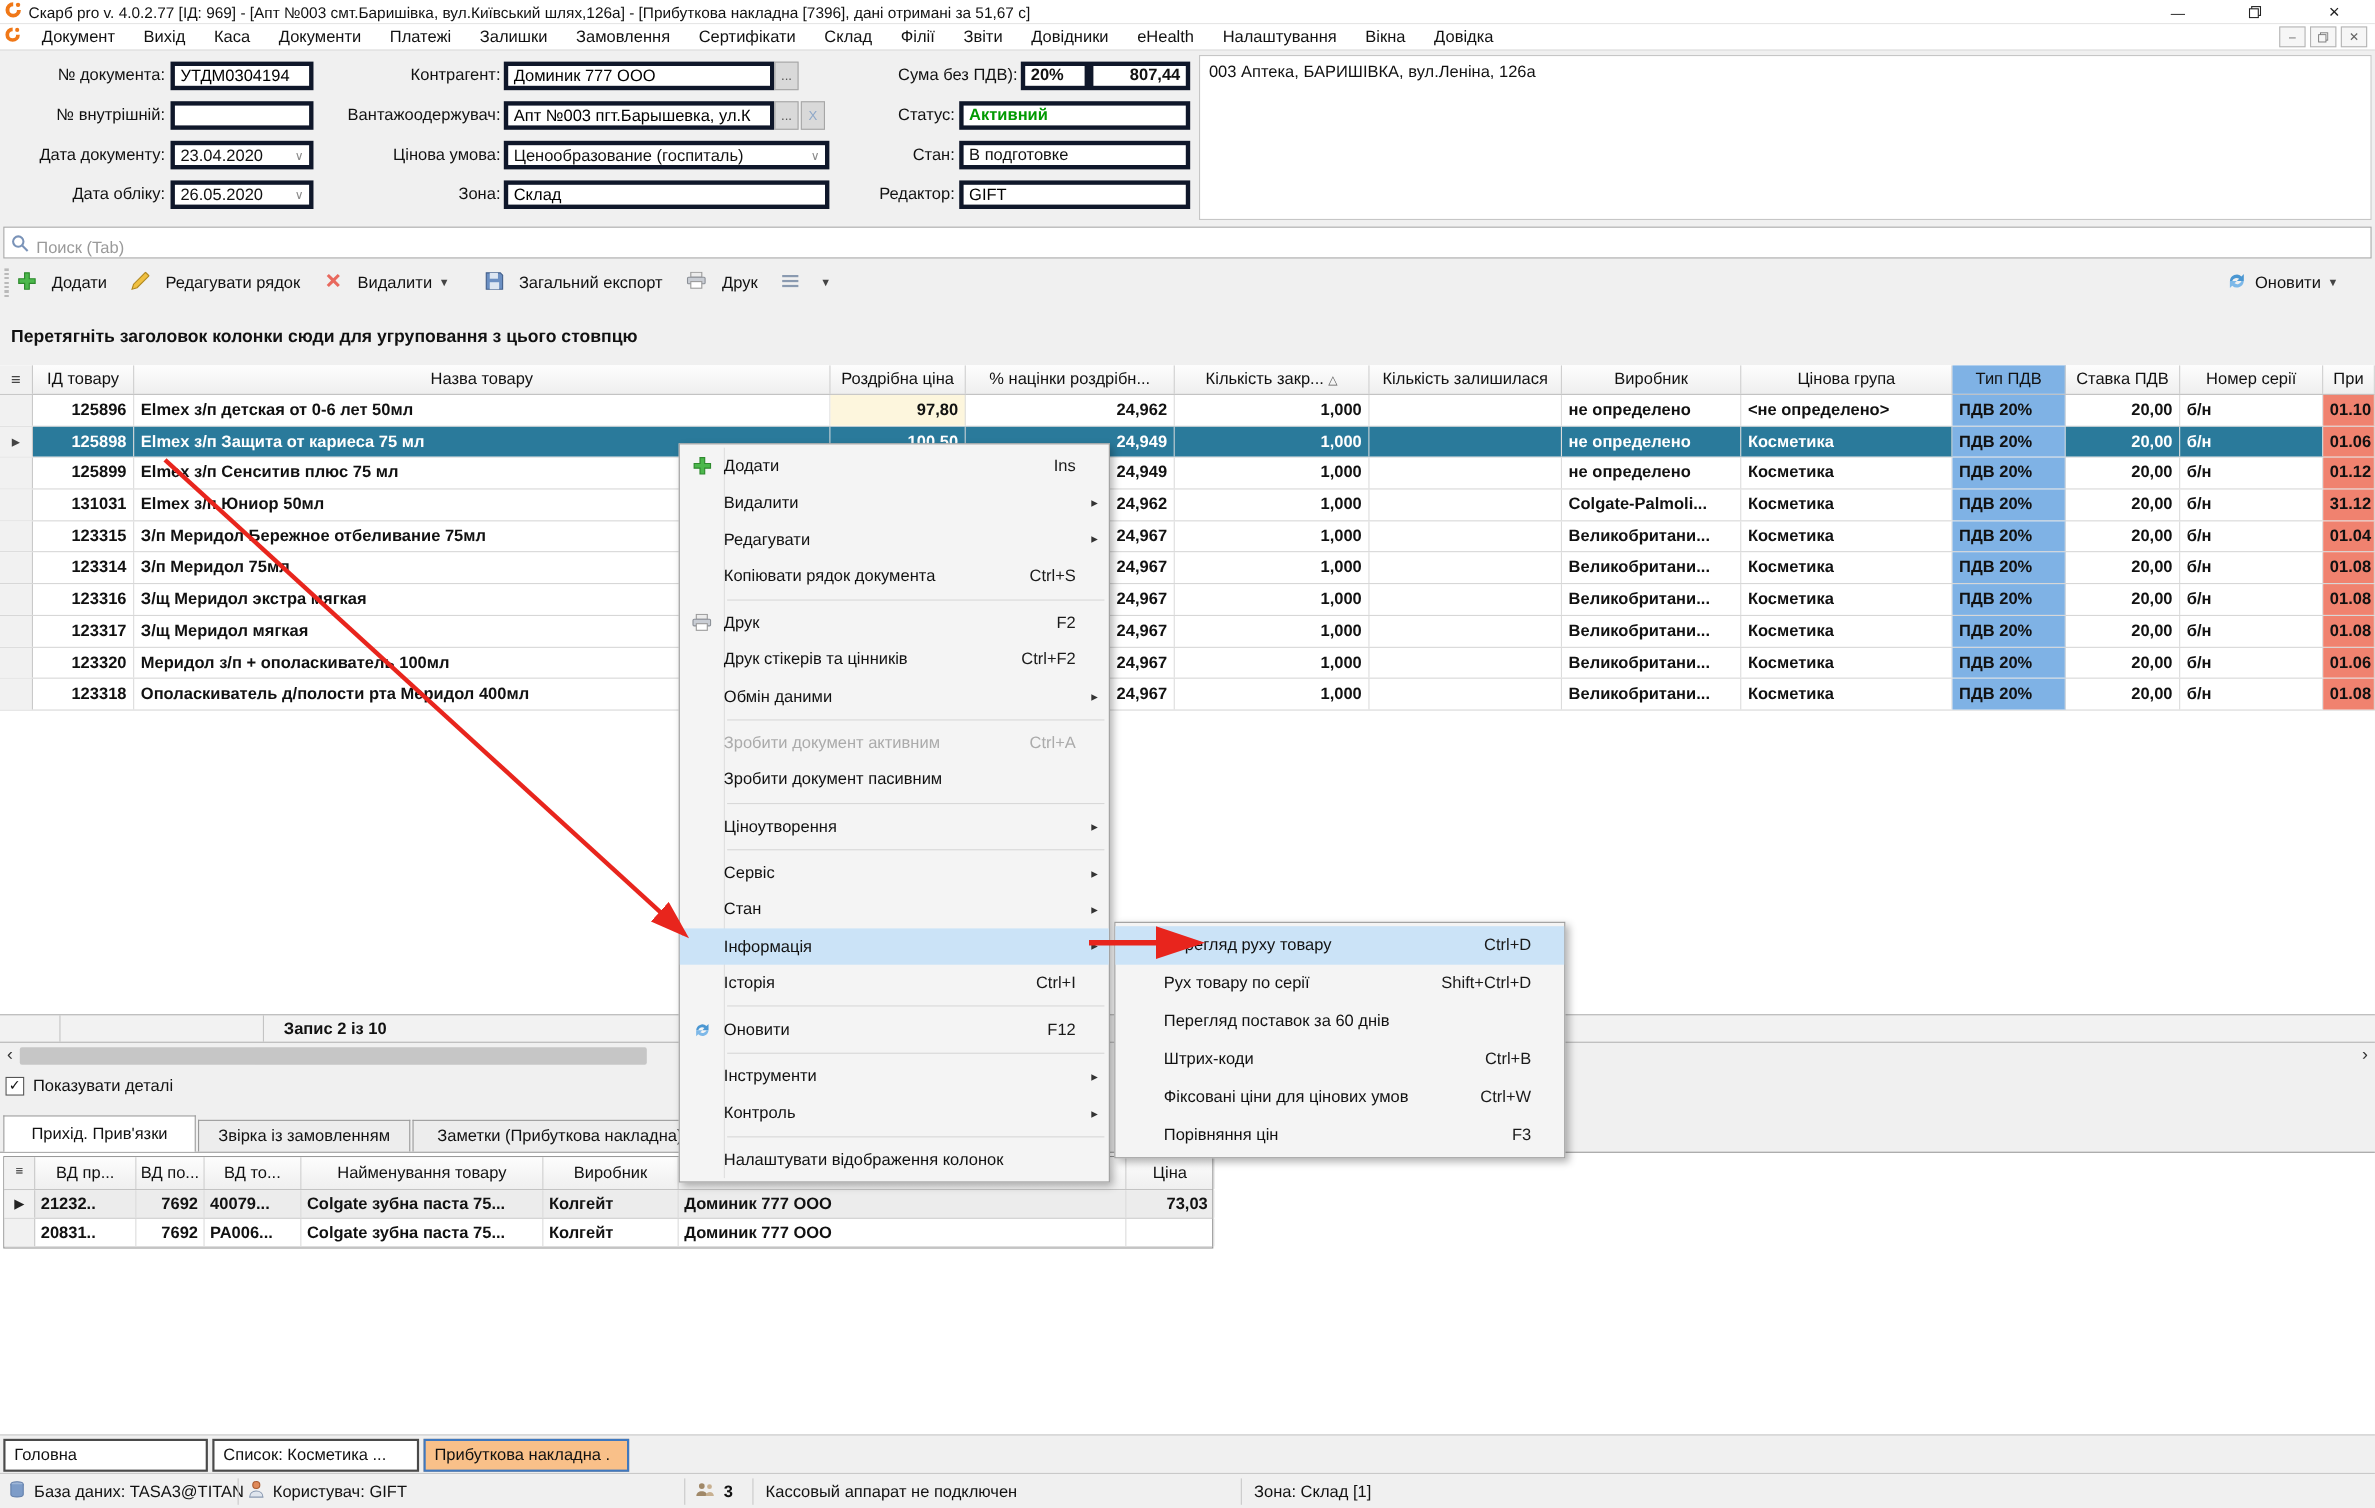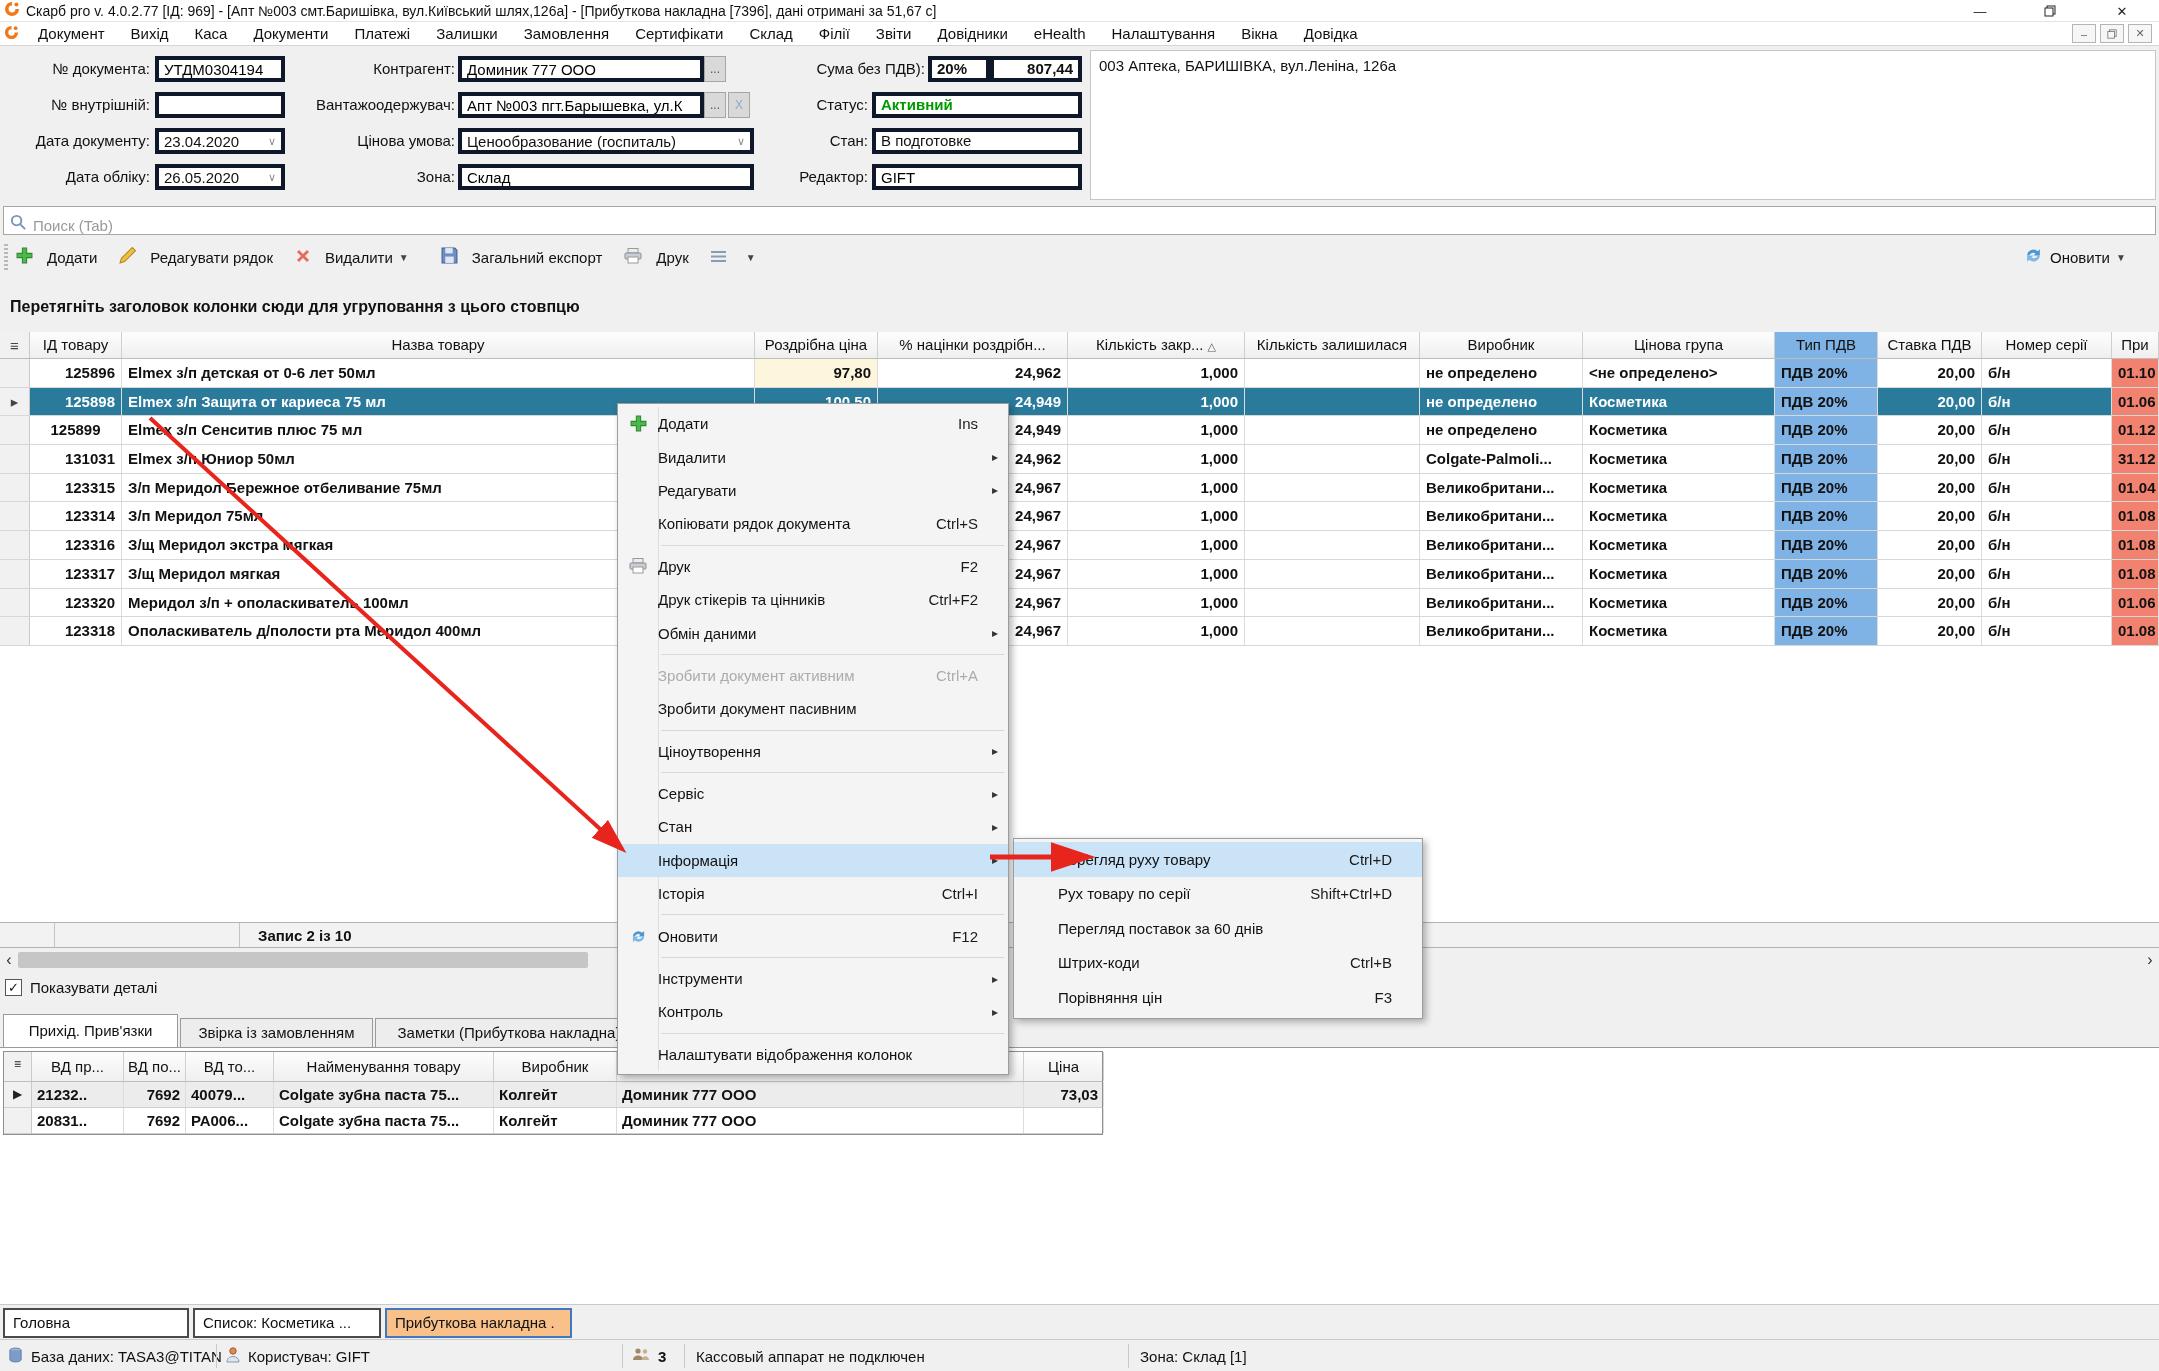--- a/index.html
+++ b/index.html
@@ -335,21 +335,21 @@
           <div class="g-cell a-r c-sel" style="width: 175px; min-width: 175px;"></div>
           <div class="g-cell a-l c-sel" style="width: 163px; min-width: 163px;">не определено</div>
           <div class="g-cell a-l c-sel" style="width: 192px; min-width: 192px;">Косметика</div>
           <div class="g-cell a-l c-vat" style="width: 103px; min-width: 103px;">ПДВ 20%</div>
           <div class="g-cell a-r c-sel" style="width: 104px; min-width: 104px;">20,00</div>
           <div class="g-cell a-l c-sel" style="width: 130px; min-width: 130px;">б/н</div>
           <div class="g-cell a-l c-exp" style="width: 47px; min-width: 47px;">01.06</div>
         </div>
         <div class="g-row">
           <div class="g-cell ind"></div>
-          <div class="g-cell a-r" style="width: 92px; min-width: 92px; text-align: center;">125899</div>
+          <div class="g-cell a-r" style="width: 92px; min-width: 92px;">125899</div>
           <div class="g-cell a-l" style="width: 633px; min-width: 633px;">Elmex з/п Сенситив плюс 75 мл</div>
           <div class="g-cell a-r c-price" style="width: 123px; min-width: 123px;"></div>
           <div class="g-cell a-r" style="width: 190px; min-width: 190px;">24,949</div>
           <div class="g-cell a-r" style="width: 177px; min-width: 177px;">1,000</div>
           <div class="g-cell a-r" style="width: 175px; min-width: 175px;"></div>
           <div class="g-cell a-l" style="width: 163px; min-width: 163px;">не определено</div>
           <div class="g-cell a-l" style="width: 192px; min-width: 192px;">Косметика</div>
           <div class="g-cell a-l c-vat" style="width: 103px; min-width: 103px;">ПДВ 20%</div>
           <div class="g-cell a-r" style="width: 104px; min-width: 104px;">20,00</div>
           <div class="g-cell a-l" style="width: 130px; min-width: 130px;">б/н</div>
@@ -716,20 +716,26 @@
         <span class="mi-ar"></span>
       </div>
       <div class="mi">
         <span class="mi-ic"></span>
         <span class="mi-lb">Штрих-коди</span>
         <span class="mi-sc">Ctrl+B</span>
         <span class="mi-ar"></span>
       </div>
       <div class="mi">
         <span class="mi-ic"></span>
+        <span class="mi-lb">Фіксовані ціни для цінових умов</span>
+        <span class="mi-sc">Ctrl+W</span>
+        <span class="mi-ar"></span>
+      </div>
+      <div class="mi">
+        <span class="mi-ic"></span>
         <span class="mi-lb">Порівняння цін</span>
         <span class="mi-sc">F3</span>
         <span class="mi-ar"></span>
       </div>
     </div>
 
   <svg id="arrows">
     <defs>
       <marker id="ah" markerWidth="10" markerHeight="8" refX="7.5" refY="3" orient="auto" markerUnits="strokeWidth">
         <path d="M0,0 L9,3 L0,6 Z" fill="#e8251d"></path>

